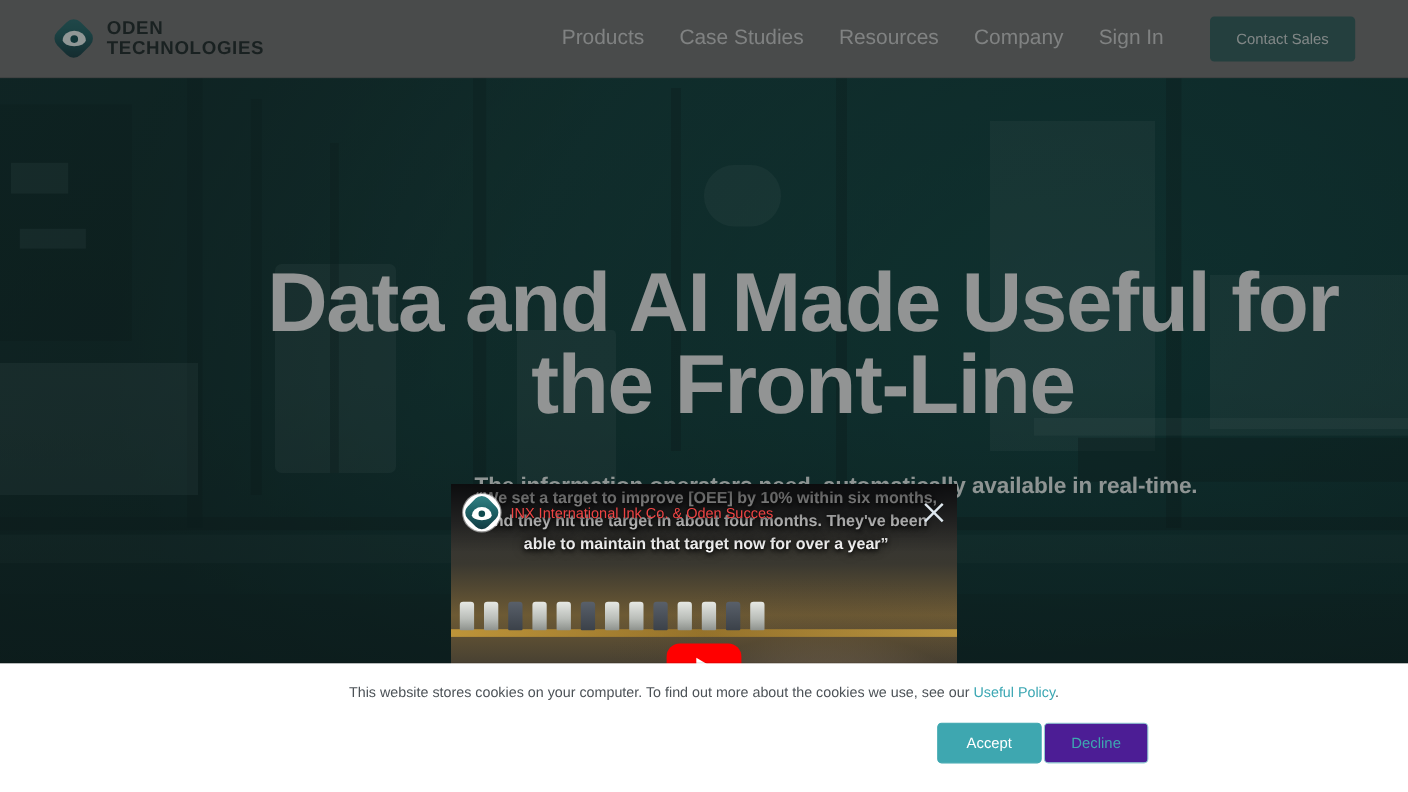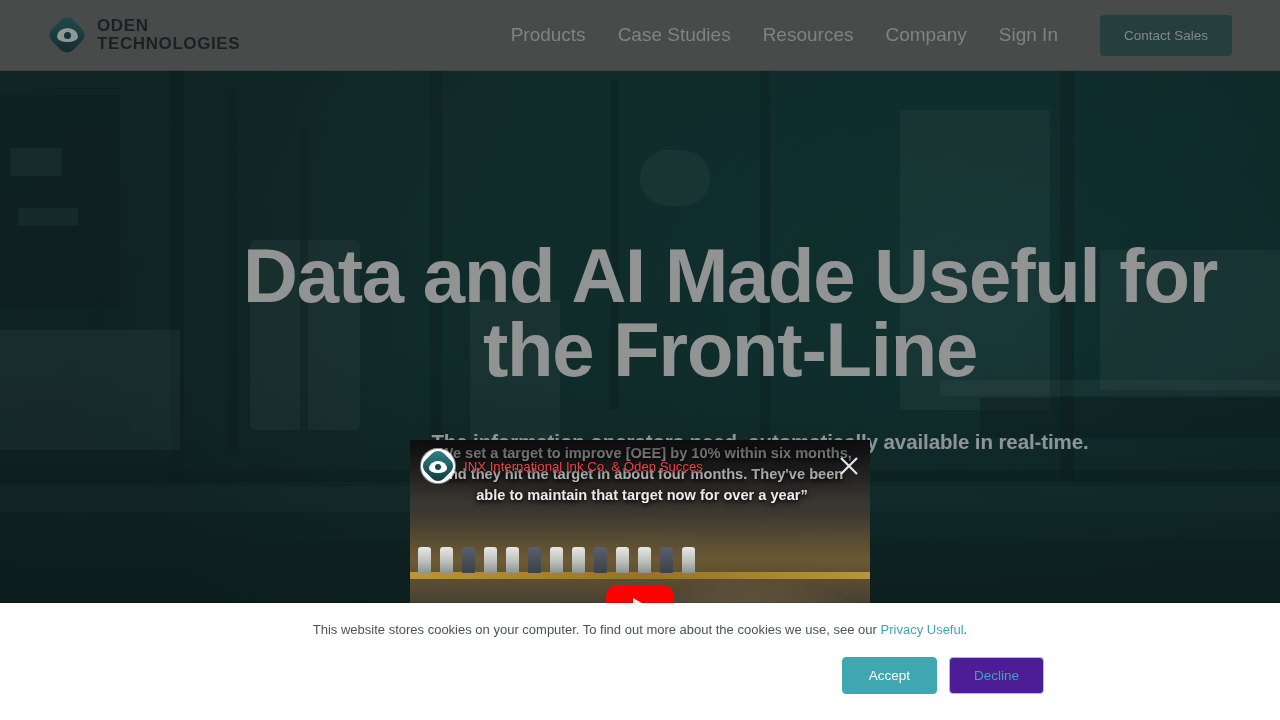--- a/index.html
+++ b/index.html
@@ -222,21 +222,21 @@
   }
   .cookie-text {
     position: absolute; left: 0; right: 0; top: 19px;
     text-align: center;
     font-size: 13px;
     color: #4c5257;
   }
   .cookie-text a { color: #3ba7b3; text-decoration: none; }
   .cookie-actions {
     position: absolute; right: 236px; top: 54px;
-    display: flex; gap: 12px; align-items: flex-start;
+    display: flex; gap: 2px; align-items: flex-start;
   }
   .btn-accept {
     background: #3ea7b0; color: #ffffff; border: 1px solid #3ea7b0;
     font-size: 13.5px; padding: 10px 26px; border-radius: 4px; cursor: pointer;
   }
   .btn-decline {
     background: #4c1d95; color: #3ea7b0; border: 1px solid #8fccd2;
     font-size: 13.5px; padding: 10px 24px; border-radius: 4px; cursor: pointer;
   }
 </style>
@@ -349,20 +349,20 @@
         </svg>
       </div>
     </div>
 
     <div class="yt-play">
       <div class="tri"></div>
     </div>
   </div>
 
   <div class="cookie-banner">
-    <div class="cookie-text"><span>This website stores cookies on your computer. To find out more about the cookies we use, see our </span><a href="#">Privacy Useful</a><span>.</span></div>
+    <div class="cookie-text"><span>This website stores cookies on your computer. To find out more about the cookies we use, see our </span><a href="#">Useful Policy</a><span>.</span></div>
     <div class="cookie-actions">
       <button class="btn-accept">Accept</button>
       <button class="btn-decline">Decline</button>
     </div>
   </div>
 
 </div>
 
 </body></html>

